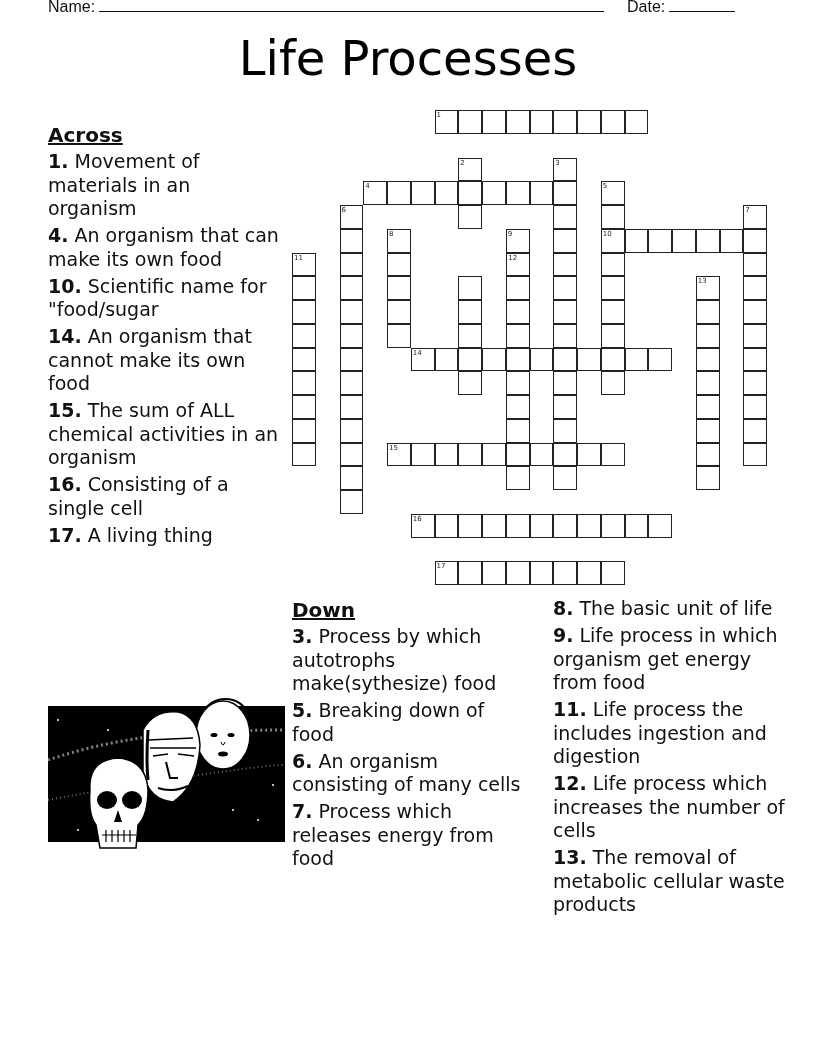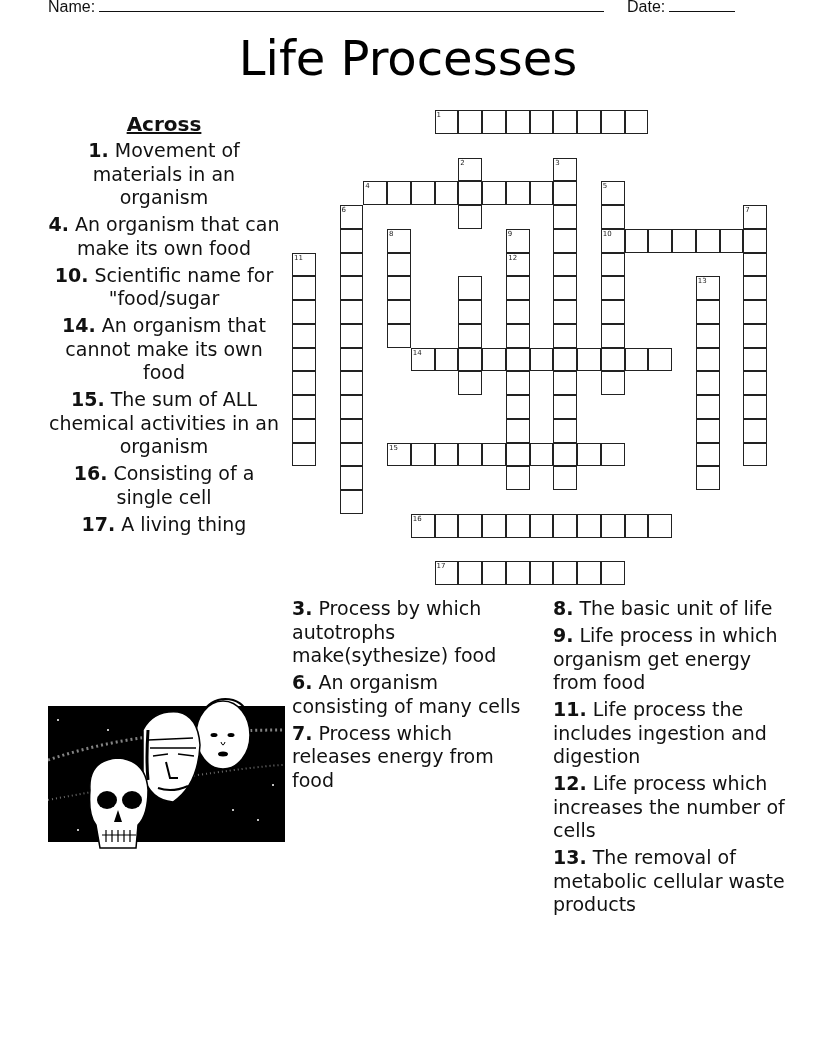--- a/index.html
+++ b/index.html
@@ -9,21 +9,21 @@
   #name-field { left: 48px; }
   #name-line { width: 505px; }
   #date-field { left: 627px; }
   #date-line { width: 66px; }
   .title { position: absolute; left: 0; width: 816px; top: 30px; text-align: center;
            font-family: "DejaVu Sans", sans-serif; font-size: 48px; font-weight: normal; letter-spacing: 0px; color: #000; }
   .clues { position: absolute; font-family: "DejaVu Sans", sans-serif; font-size: 19px; line-height: 23.5px; color: #111; }
   .clues h3 { margin: 0 0 2px 0; font-size: 20px; font-weight: bold; text-decoration: underline; line-height: 26px; }
   .clue { margin: 0 0 3.5px 0; }
   .clue .num { font-weight: bold; }
-  #across { left: 48px; top: 111px; width: 232px; text-align: center; }
+  #across { left: 48px; top: 122px; width: 232px; }
   #down-1 { left: 292px; top: 597px; width: 232px; }
   #down-2 { left: 553px; top: 597px; width: 240px; }
   #grid { position: absolute; left: 0; top: 0; width: 816px; height: 1056px; pointer-events: none; }
   .cell { position: absolute; width: 23.75px; height: 23.75px; box-sizing: border-box;
           border: 1.3px solid #222; background: #fff; pointer-events: auto; }
   .cell .n { position: absolute; left: 1px; top: 0px; font-family: "DejaVu Sans", sans-serif; font-size: 7px; line-height: 8px; color: #222; }
   #illustration { position: absolute; left: 48px; top: 690px; width: 237px; height: 160px; }
 </style>
 </head>
 <body>
@@ -258,21 +258,23 @@
 
     <path d="M42 100 Q40 70 70 68 Q98 70 100 100 Q100 125 90 135 L88 158 L52 158 L48 135 Q40 125 42 100 Z" fill="#fff" stroke="#000" stroke-width="1.5"></path>
     <ellipse cx="59" cy="110" rx="10" ry="9" fill="#000"></ellipse>
     <ellipse cx="84" cy="110" rx="10" ry="9" fill="#000"></ellipse>
     <path d="M70 120 L66 132 L74 132 Z" fill="#000"></path>
     <path d="M54 145 L88 145 M58 140 L58 152 M64 140 L64 152 M70 140 L70 152 M76 140 L76 152 M82 140 L82 152" stroke="#000" stroke-width="1.2"></path>
   </svg>
 </div>
 
 <div class="clues" id="down-1">
+  <h3>Down</h3>
   <div class="clue"><span class="num">3.</span><span> Process by which autotrophs make(sythesize) food</span></div>
+  <div class="clue"><span class="num">5.</span><span> Breaking down of food</span></div>
   <div class="clue"><span class="num">6.</span><span> An organism consisting of many cells</span></div>
   <div class="clue"><span class="num">7.</span><span> Process which releases energy from food</span></div>
 </div>
 
 <div class="clues" id="down-2">
   <div class="clue"><span class="num">8.</span><span> The basic unit of life</span></div>
   <div class="clue"><span class="num">9.</span><span> Life process in which organism get energy from food</span></div>
   <div class="clue"><span class="num">11.</span><span> Life process the includes ingestion and digestion</span></div>
   <div class="clue"><span class="num">12.</span><span> Life process which increases the number of cells</span></div>
   <div class="clue"><span class="num">13.</span><span> The removal of metabolic cellular waste products</span></div>

